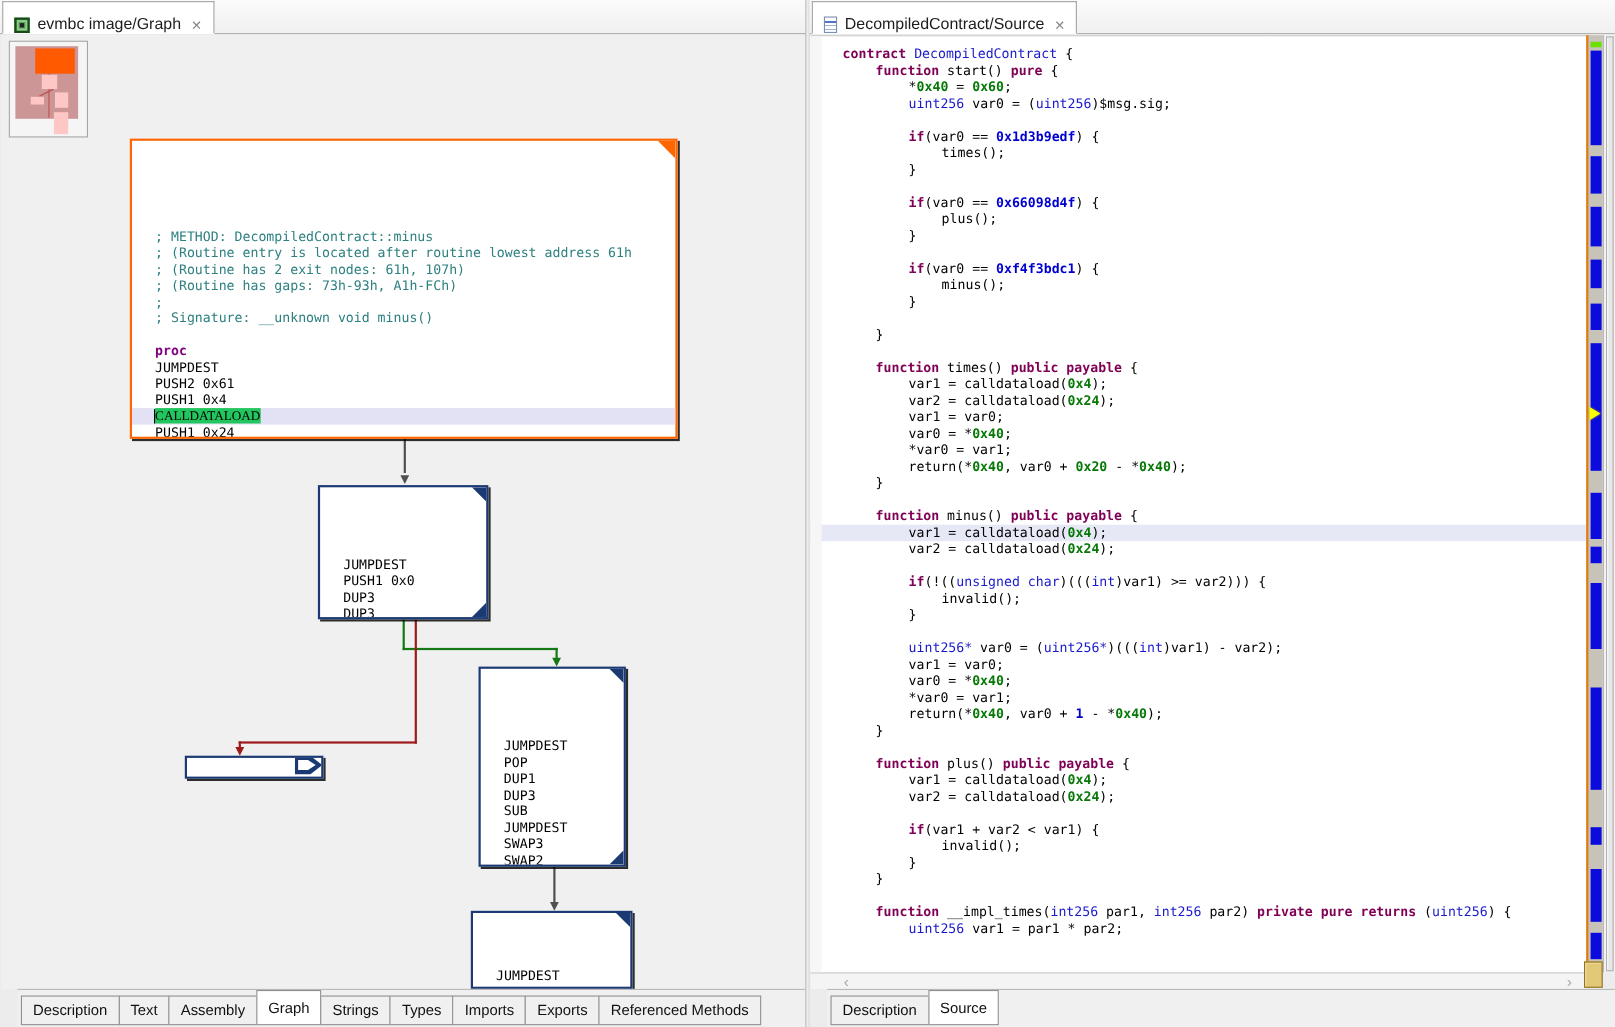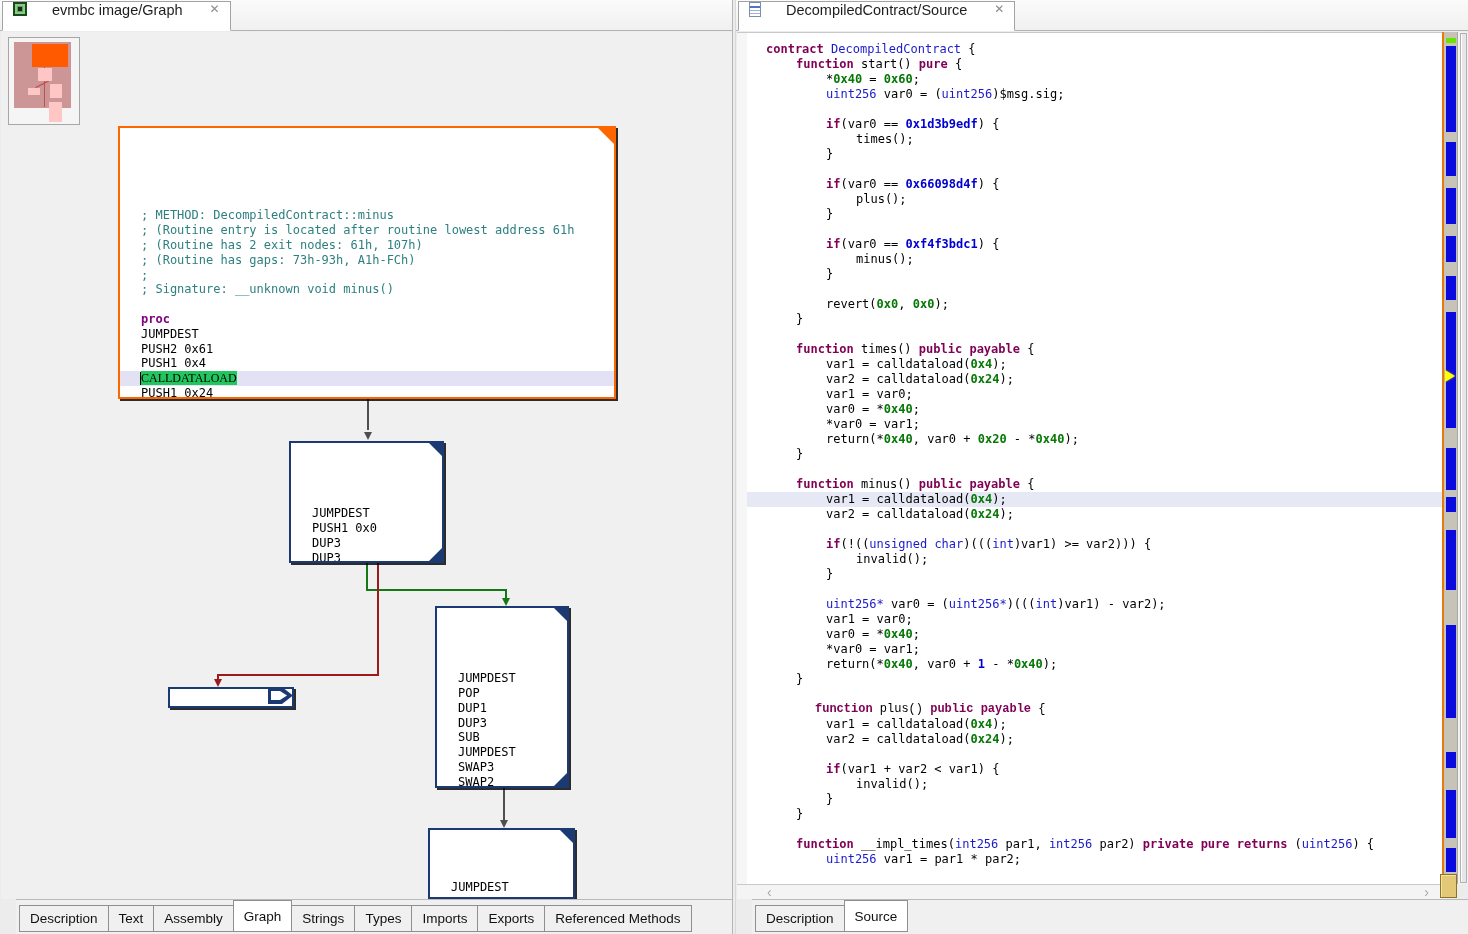--- a/index.html
+++ b/index.html
@@ -7,21 +7,21 @@
   *{box-sizing:border-box;}
   .panel{position:absolute;top:0;height:934px;}
   #left-panel{left:0;width:733px;border-right:1px solid #b5b5b5;}
   #right-panel{left:735px;width:733px;border-left:1px solid #d9d9d9;}
 
   
   .thead{position:absolute;top:0;left:0;right:0;height:31px;
     background:linear-gradient(#fbfbfb,#f0f0f0);border-bottom:1px solid #b3b3b3;}
   .etab{position:absolute;left:2px;top:1px;height:30px;background:#fff;
     border:1px solid #a3a3a3;border-bottom:1px solid #fff;display:flex;
-    align-items:flex-start;gap:25px;padding:0 10px;font-size:14.5px;color:#1d1d1d;}
+    align-items:flex-end;gap:7px;padding:0 10px;font-size:14.5px;color:#1d1d1d;}
   .closex{color:#8a8a8a;font-size:12px;margin-left:2px;cursor:default;}
   .chip{width:14px;height:14px;background:#56a656;border:2px solid #174a17;
     box-shadow:inset 0 0 0 2px #8cc98c;position:relative;}
   .chip::after{content:"";position:absolute;left:3px;top:3px;right:3px;bottom:3px;background:#222;}
   .docicon{width:12px;height:15px;background:
     linear-gradient(#fff 0 3px,#4f74c8 3px 5px,#fff 5px 7px,#9fb3d8 7px 8px,#fff 8px 10px,#9fb3d8 10px 11px,#fff 11px);
     border:1px solid #7a8db2;}
 
   
   .tabbar-bottom{position:absolute;bottom:0;left:16px;right:0;height:35px;background:#f0f0f0;
@@ -205,21 +205,20 @@
         <div class="cl" style="padding-left: 89px;"><span class="s-p">}</span></div>
         <div class="cl" style="padding-left: 29px;"></div>
         <div class="cl" style="padding-left: 89px;"><span class="s-k">if</span><span class="s-p">(var0 == </span><span class="s-nb">0x66098d4f</span><span class="s-p">) {</span></div>
         <div class="cl" style="padding-left: 119px;"><span class="s-p">plus();</span></div>
         <div class="cl" style="padding-left: 89px;"><span class="s-p">}</span></div>
         <div class="cl" style="padding-left: 29px;"></div>
         <div class="cl" style="padding-left: 89px;"><span class="s-k">if</span><span class="s-p">(var0 == </span><span class="s-nb">0xf4f3bdc1</span><span class="s-p">) {</span></div>
         <div class="cl" style="padding-left: 119px;"><span class="s-p">minus();</span></div>
         <div class="cl" style="padding-left: 89px;"><span class="s-p">}</span></div>
         <div class="cl" style="padding-left: 29px;"></div>
-        <div class="cl" style="padding-left: 89px;"><span class="s-p">revert(</span><span class="s-ng">0x0</span><span class="s-p">, </span><span class="s-ng">0x0</span><span class="s-p">);</span></div>
         <div class="cl" style="padding-left: 59px;"><span class="s-p">}</span></div>
         <div class="cl" style="padding-left: 29px;"></div>
         <div class="cl" style="padding-left: 59px;"><span class="s-k">function</span><span class="s-p"> times() </span><span class="s-k">public</span><span class="s-p"> </span><span class="s-k">payable</span><span class="s-p"> {</span></div>
         <div class="cl" style="padding-left: 89px;"><span class="s-p">var1 = calldataload(</span><span class="s-ng">0x4</span><span class="s-p">);</span></div>
         <div class="cl" style="padding-left: 89px;"><span class="s-p">var2 = calldataload(</span><span class="s-ng">0x24</span><span class="s-p">);</span></div>
         <div class="cl" style="padding-left: 89px;"><span class="s-p">var1 = var0;</span></div>
         <div class="cl" style="padding-left: 89px;"><span class="s-p">var0 = *</span><span class="s-ng">0x40</span><span class="s-p">;</span></div>
         <div class="cl" style="padding-left: 89px;"><span class="s-p">*var0 = var1;</span></div>
         <div class="cl" style="padding-left: 89px;"><span class="s-p">return(*</span><span class="s-ng">0x40</span><span class="s-p">, var0 + </span><span class="s-ng">0x20</span><span class="s-p"> - *</span><span class="s-ng">0x40</span><span class="s-p">);</span></div>
         <div class="cl" style="padding-left: 59px;"><span class="s-p">}</span></div>
@@ -232,21 +231,21 @@
         <div class="cl" style="padding-left: 119px;"><span class="s-p">invalid();</span></div>
         <div class="cl" style="padding-left: 89px;"><span class="s-p">}</span></div>
         <div class="cl" style="padding-left: 29px;"></div>
         <div class="cl" style="padding-left: 89px;"><span class="s-t">uint256*</span><span class="s-p"> var0 = (</span><span class="s-t">uint256*</span><span class="s-p">)(((</span><span class="s-t">int</span><span class="s-p">)var1) - var2);</span></div>
         <div class="cl" style="padding-left: 89px;"><span class="s-p">var1 = var0;</span></div>
         <div class="cl" style="padding-left: 89px;"><span class="s-p">var0 = *</span><span class="s-ng">0x40</span><span class="s-p">;</span></div>
         <div class="cl" style="padding-left: 89px;"><span class="s-p">*var0 = var1;</span></div>
         <div class="cl" style="padding-left: 89px;"><span class="s-p">return(*</span><span class="s-ng">0x40</span><span class="s-p">, var0 + </span><span class="s-nb">1</span><span class="s-p"> - *</span><span class="s-ng">0x40</span><span class="s-p">);</span></div>
         <div class="cl" style="padding-left: 59px;"><span class="s-p">}</span></div>
         <div class="cl" style="padding-left: 29px;"></div>
-        <div class="cl" style="padding-left: 78px; font-family: Liberation Mono, monospace;"><span class="s-k">function</span><span class="s-p"> plus() </span><span class="s-k">public</span><span class="s-p"> </span><span class="s-k">payable</span><span class="s-p"> {</span></div>
+        <div class="cl" style="padding-left: 59px;"><span class="s-k">function</span><span class="s-p"> plus() </span><span class="s-k">public</span><span class="s-p"> </span><span class="s-k">payable</span><span class="s-p"> {</span></div>
         <div class="cl" style="padding-left: 89px;"><span class="s-p">var1 = calldataload(</span><span class="s-ng">0x4</span><span class="s-p">);</span></div>
         <div class="cl" style="padding-left: 89px;"><span class="s-p">var2 = calldataload(</span><span class="s-ng">0x24</span><span class="s-p">);</span></div>
         <div class="cl" style="padding-left: 29px;"></div>
         <div class="cl" style="padding-left: 89px;"><span class="s-k">if</span><span class="s-p">(var1 + var2 &lt; var1) {</span></div>
         <div class="cl" style="padding-left: 119px;"><span class="s-p">invalid();</span></div>
         <div class="cl" style="padding-left: 89px;"><span class="s-p">}</span></div>
         <div class="cl" style="padding-left: 59px;"><span class="s-p">}</span></div>
         <div class="cl" style="padding-left: 29px;"></div>
         <div class="cl" style="padding-left: 59px;"><span class="s-k">function</span><span class="s-p"> __impl_times(</span><span class="s-t">int256</span><span class="s-p"> par1, </span><span class="s-t">int256</span><span class="s-p"> par2) </span><span class="s-k">private</span><span class="s-p"> </span><span class="s-k">pure</span><span class="s-p"> </span><span class="s-k">returns</span><span class="s-p"> (</span><span class="s-t">uint256</span><span class="s-p">) {</span></div>
         <div class="cl" style="padding-left: 89px;"><span class="s-t">uint256</span><span class="s-p"> var1 = par1 * par2;</span></div>

